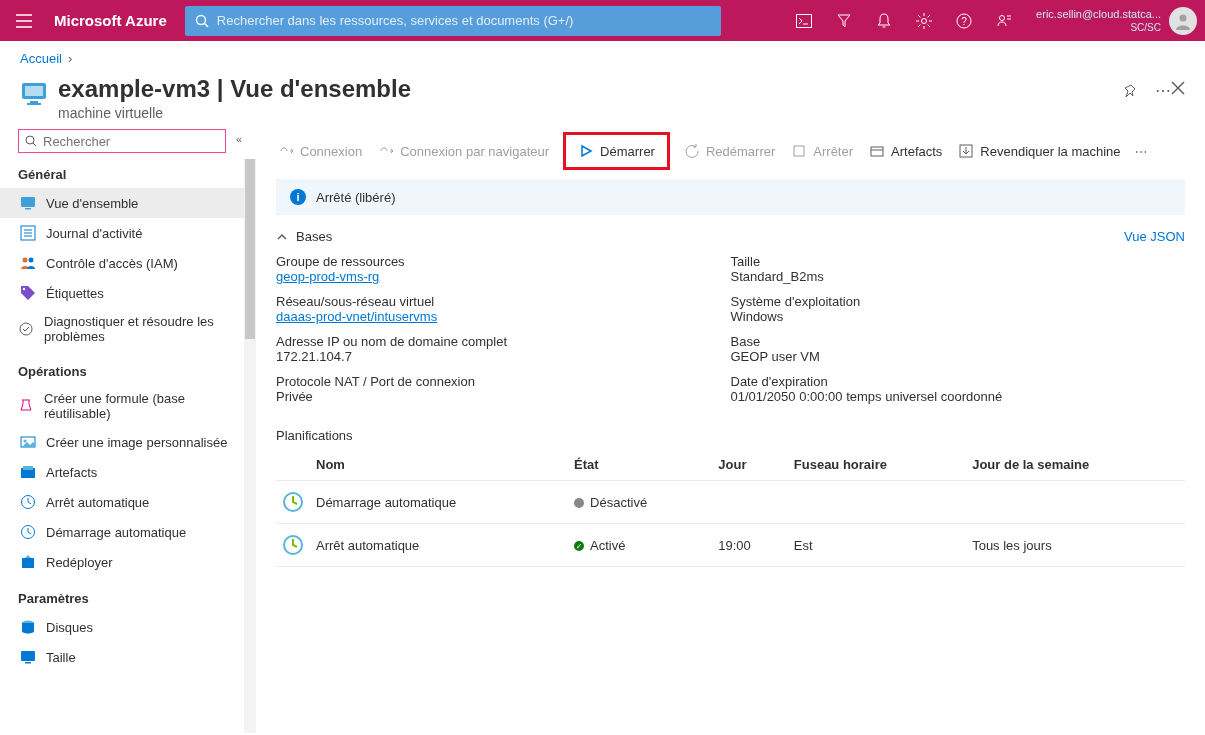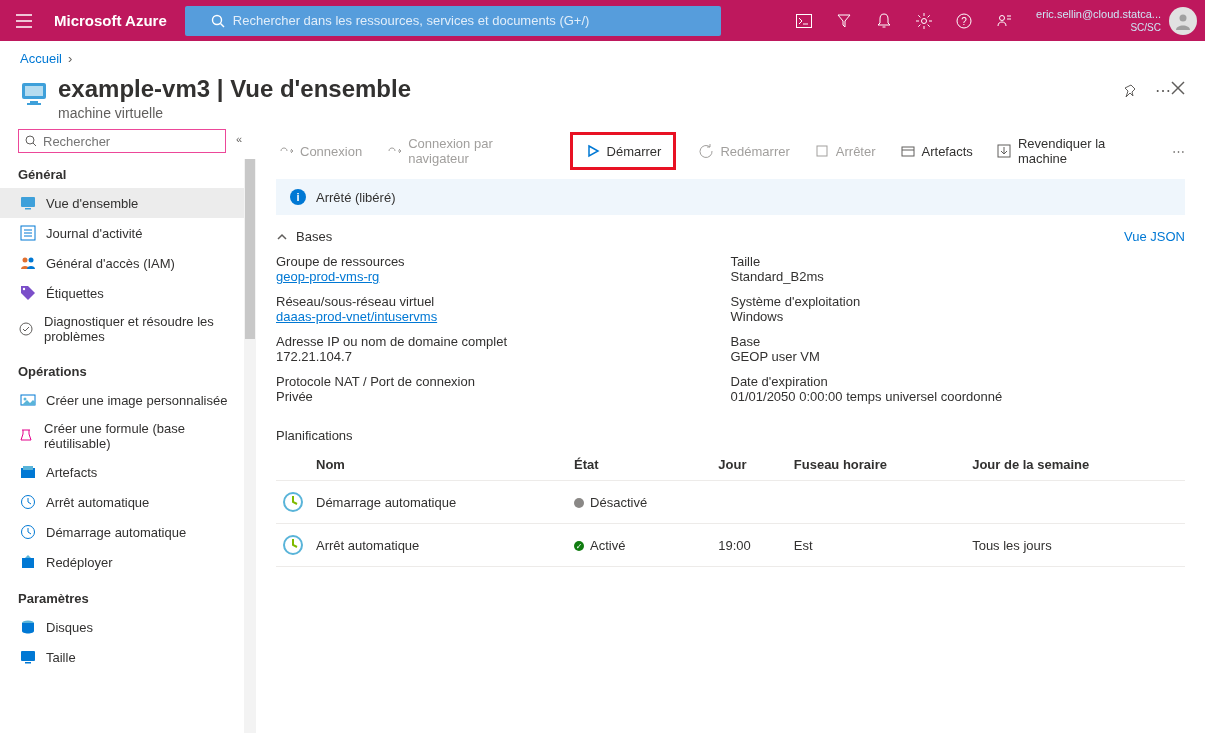--- a/index.html
+++ b/index.html
@@ -2,21 +2,21 @@
 <html><head>
 <meta charset="utf-8">
 <style>
 * { margin: 0; padding: 0; box-sizing: border-box; font-family: 'Segoe UI', Tahoma, sans-serif; }
 body { width: 1205px; height: 735px; overflow: hidden; background: #fff; font-size: 13px; color: #323130; }
 
 
 .topbar { height: 41px; background: #be185d; display: flex; align-items: center; color: #fff; }
 .hamburger { width: 48px; height: 41px; display: flex; align-items: center; justify-content: center; cursor: pointer; }
 .brand { font-size: 15px; font-weight: 600; padding: 0 14px 0 6px; white-space: nowrap; }
-.search-box { flex: 0 0 536px; height: 30px; background: #569ddc; border-radius: 2px; display: flex; align-items: center; padding: 0 26px; color: #fff; margin-left: 4px; }
+.search-box { flex: 0 0 536px; height: 30px; background: #569ddc; border-radius: 2px; display: flex; align-items: center; padding: 0 10px; color: #fff; margin-left: 4px; }
 .search-box input { flex: 1; background: transparent; border: none; outline: none; color: #fff; font-size: 13px; margin-left: 8px; }
 .search-box input::placeholder { color: #e1eefa; }
 .topbar-spacer { flex: 1; }
 .topbar-icons { display: flex; align-items: center; }
 .topbar-icon { width: 40px; height: 41px; display: flex; align-items: center; justify-content: center; cursor: pointer; }
 .user-area { display: flex; align-items: center; padding: 0 8px 0 12px; gap: 8px; }
 .user-text { text-align: right; font-size: 11px; line-height: 13px; color: #cde6f7; }
 .user-text .dir { font-size: 10px; }
 .avatar { width: 28px; height: 28px; border-radius: 50%; background: #e1e1e1; display: flex; align-items: center; justify-content: center; }
 
@@ -44,21 +44,21 @@
 .sidebar-section { font-size: 13px; font-weight: 600; color: #323130; margin: 14px 0 6px 0; }
 .sidebar-item { display: flex; align-items: center; height: 30px; padding-left: 2px; cursor: pointer; gap: 10px; color: #323130; }
 .sidebar-item.active { background: #ececec; margin-left: -18px; padding-left: 20px; margin-right: -8px; }
 .sidebar-item .ic { width: 16px; height: 16px; flex-shrink: 0; display: flex; align-items: center; justify-content: center; }
 .sidebar-item .lbl { font-size: 13px; line-height: 15px; }
 .sidebar-scroll { position:absolute; right:0; top:30px; bottom:0; width:12px; background:#f3f3f3;}
 .sidebar-scroll-thumb { position:absolute; left:1px; top:0; width:10px; height:180px; background:#c8c8c8;}
 
 
 .main { flex: 1; padding: 0 20px 0 20px; }
-.toolbar { height: 44px; display: flex; align-items: center; gap: 20px; border-bottom: none; }
+.toolbar { height: 44px; display: flex; align-items: center; gap: 12px; border-bottom: none; }
 .tool-btn { display: flex; align-items: center; gap: 6px; color: #a19f9d; cursor: pointer; font-size: 13px; padding: 4px 2px; }
 .tool-btn.enabled { color: #323130; }
 .tool-btn .ic { width: 16px; height: 16px; display:flex; align-items:center; justify-content:center;}
 .highlight-box { border: 3px solid #e81123; padding: 4px 10px; }
 .more-icon { color: #605e5c; cursor: pointer; }
 
 .status-banner { margin-top: 6px; background: #eff6fc; border: 0; padding: 10px 14px; display: flex; align-items: center; gap: 10px; font-size: 13px; }
 .status-banner .info-ic { width: 16px; height: 16px; border-radius: 50%; background: #0078d4; color: #fff; display:flex; align-items:center; justify-content:center; font-size:11px; font-weight:bold;}
 
 .bases-header { display: flex; align-items: center; margin-top: 14px; }
@@ -240,21 +240,21 @@
       </div>
       <div class="sidebar-item">
         <span class="ic">
             <svg width="16" height="16">
               <circle cx="5" cy="5" r="2.5" fill="#e07030"></circle>
               <circle cx="11" cy="5" r="2.5" fill="#0078d4"></circle>
               <path d="M1 14 C1 10 9 10 9 14" fill="#e07030"></path>
               <path d="M7 14 C7 10 15 10 15 14" fill="#0078d4"></path>
             </svg>
           </span>
-        <span class="lbl">Général d'accès (IAM)</span>
+        <span class="lbl">Contrôle d'accès (IAM)</span>
       </div>
       <div class="sidebar-item">
         <span class="ic">
             <svg width="16" height="16">
               <path d="M1 1 L8 1 L15 8 L8 15 L1 8 Z" fill="#7b4fc9"></path>
               <circle cx="4" cy="4" r="1.2" fill="#fff"></circle>
             </svg>
           </span>
         <span class="lbl">Étiquettes</span>
       </div>
@@ -263,38 +263,38 @@
             <svg width="16" height="16">
               <circle cx="8" cy="8" r="6" stroke="#605e5c" fill="none"></circle>
               <path d="M5 8 L7 10 L11 6" stroke="#605e5c" fill="none"></path>
             </svg>
           </span>
         <span class="lbl" style="max-width:180px;">Diagnostiquer et résoudre les problèmes</span>
       </div>
 
       <div class="sidebar-section">Opérations</div>
 
+      <div class="sidebar-item" style="height:auto; padding:6px 0;">
+        <span class="ic">
+            <svg width="16" height="16">
+              <path d="M5 2 L5 6 L3 12 L13 12 L11 6 L11 2" stroke="#e3008c" fill="none"></path>
+              <line x1="4" y1="2" x2="12" y2="2" stroke="#e3008c"></line>
+            </svg>
+          </span>
+        <span class="lbl" style="max-width:180px;">Créer une formule (base réutilisable)</span>
+      </div>
       <div class="sidebar-item">
         <span class="ic">
             <svg width="16" height="16">
               <rect x="1" y="3" width="14" height="10" stroke="#0078d4" fill="none"></rect>
               <circle cx="5" cy="7" r="1.5" fill="#59b4d9"></circle>
               <path d="M3 12 L7 8 L10 11 L13 8 L15 10 L15 13 L1 13" fill="#59b4d9"></path>
             </svg>
           </span>
         <span class="lbl">Créer une image personnalisée</span>
-      </div>
-      <div class="sidebar-item" style="height:auto; padding:6px 0;">
-        <span class="ic">
-            <svg width="16" height="16">
-              <path d="M5 2 L5 6 L3 12 L13 12 L11 6 L11 2" stroke="#e3008c" fill="none"></path>
-              <line x1="4" y1="2" x2="12" y2="2" stroke="#e3008c"></line>
-            </svg>
-          </span>
-        <span class="lbl" style="max-width:180px;">Créer une formule (base réutilisable)</span>
       </div>
       <div class="sidebar-item">
         <span class="ic">
             <svg width="16" height="16">
               <rect x="1" y="4" width="14" height="10" fill="#0078d4"></rect>
               <rect x="3" y="2" width="10" height="4" fill="#59b4d9"></rect>
             </svg>
           </span>
         <span class="lbl">Artefacts</span>
       </div>

